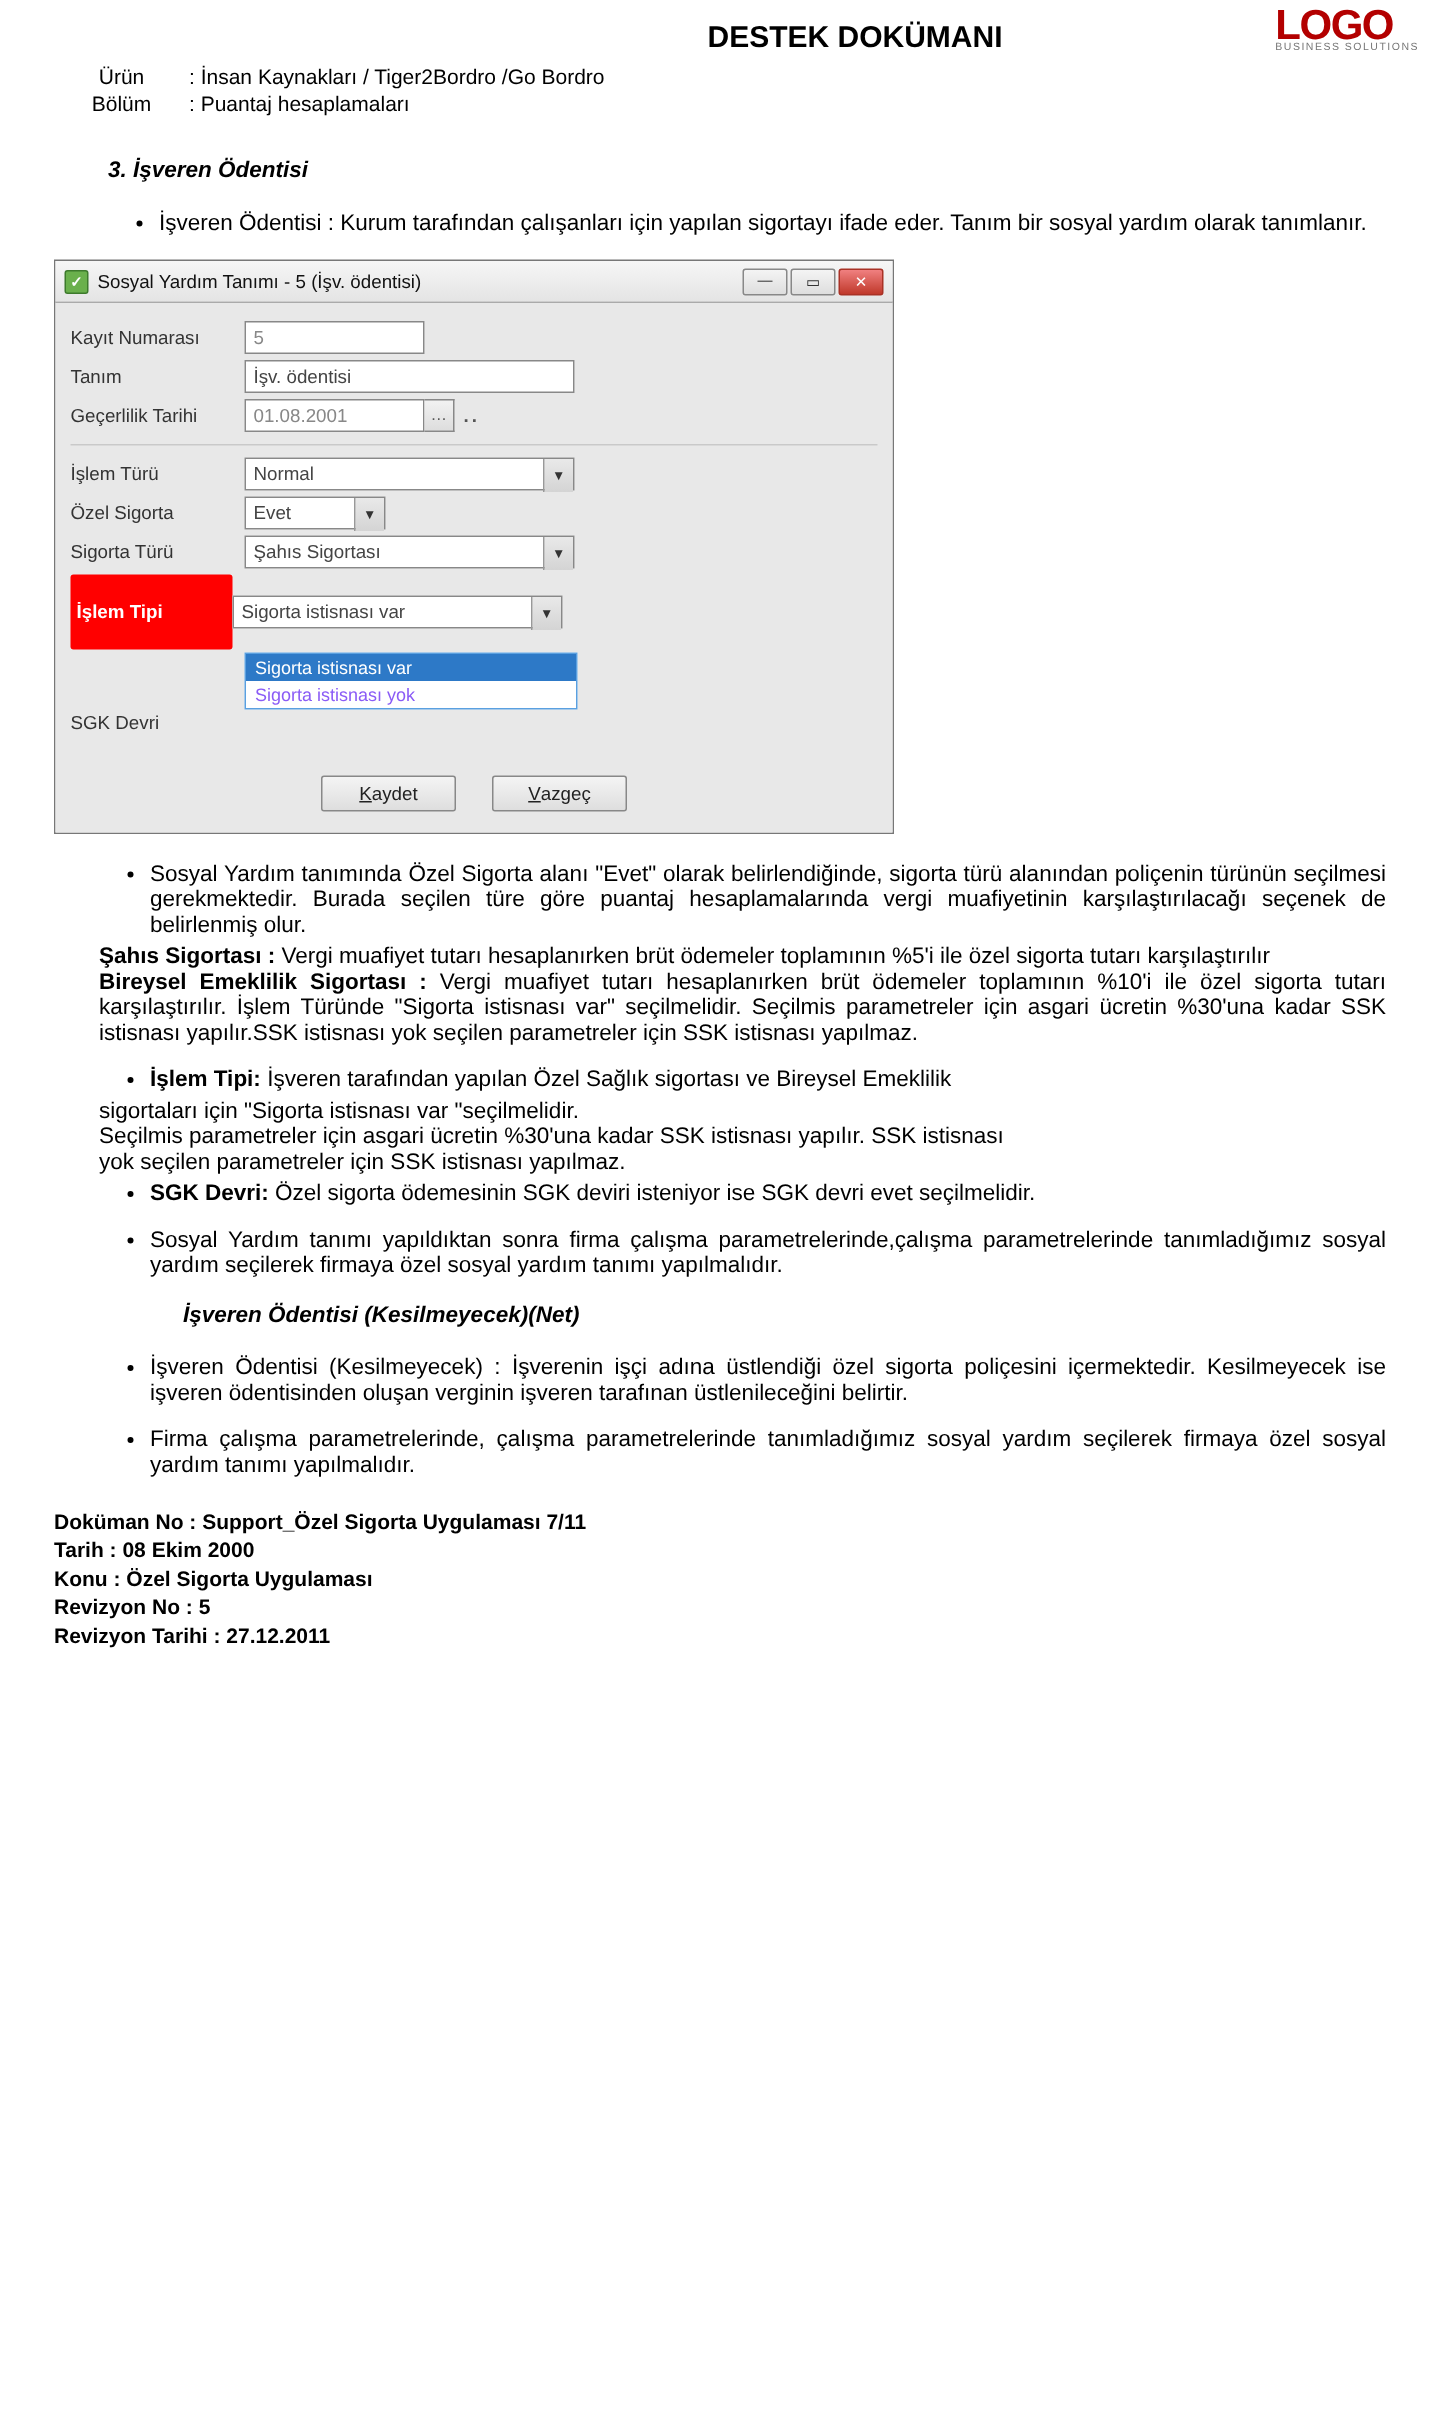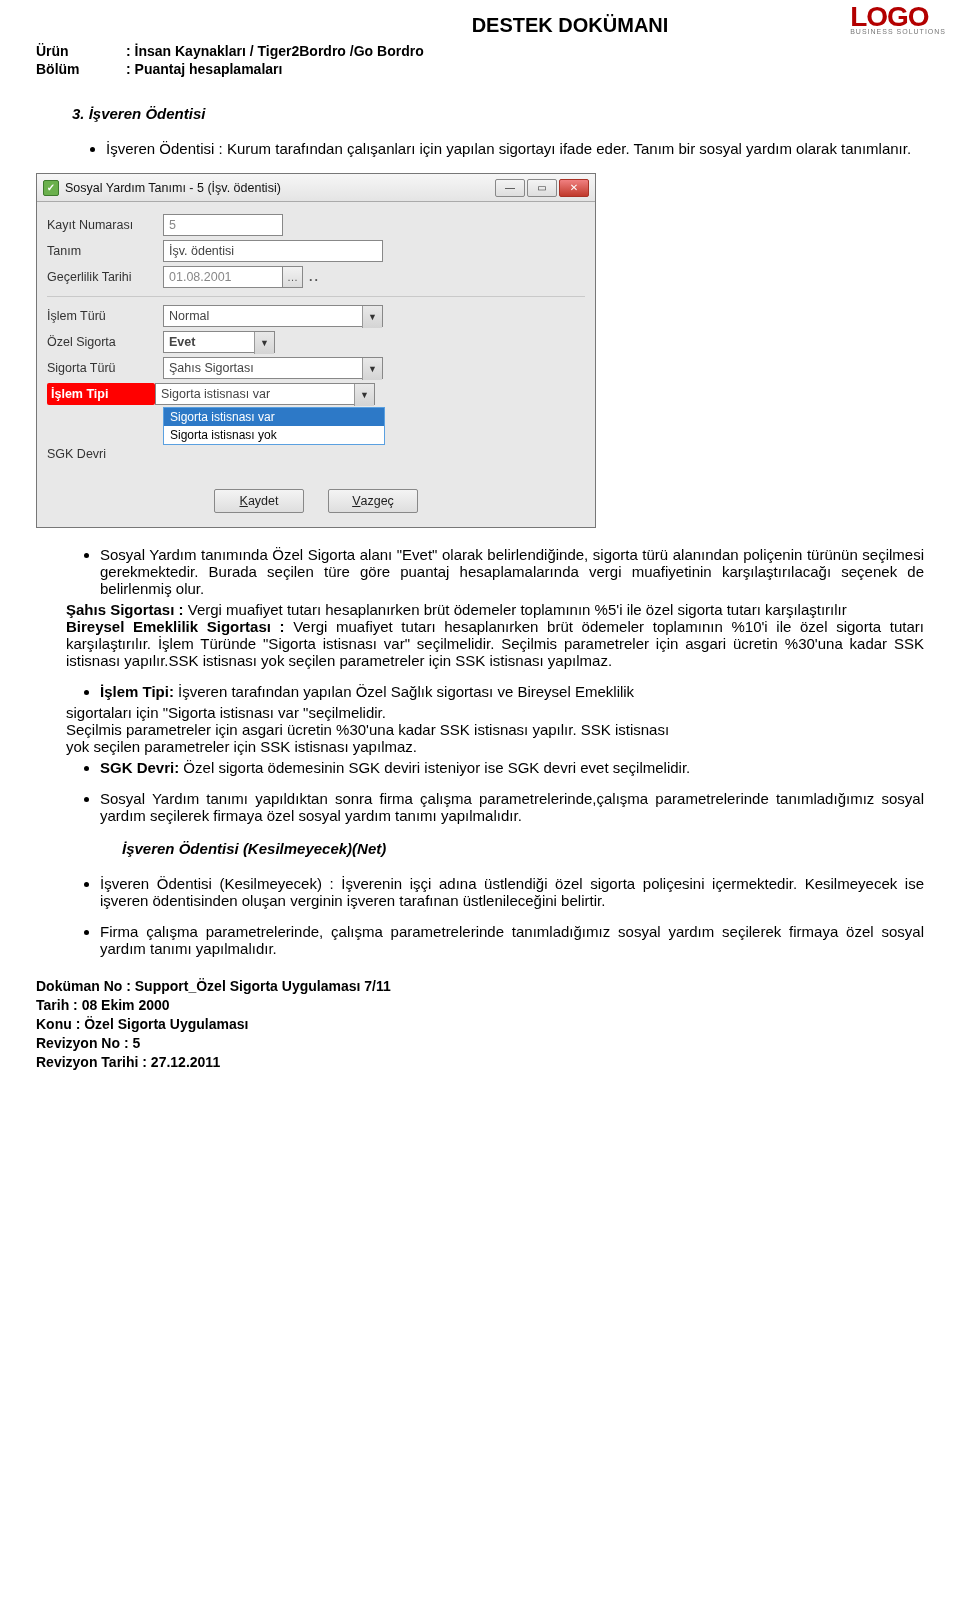--- a/index.html
+++ b/index.html
@@ -2,21 +2,21 @@
 <html><head>
 <meta charset="utf-8">
 <style>
   * { box-sizing: border-box; margin: 0; padding: 0; }
   body { font-family: Arial, Helvetica, sans-serif; font-size: 15px; color:#000; background:#fff; width:960px; }
   .page { padding: 14px 36px 28px 36px; position: relative; }
   .header-title { text-align:center; font-weight:bold; font-size:20px; margin-left:180px; margin-bottom:6px; }
   .logo { position:absolute; top:6px; right:14px; }
   .logo .logo-main { font-family: Arial; font-weight:900; font-size:28px; color:#b30000; letter-spacing:-1px; line-height:0.8; }
   .logo .logo-sub { font-size:7px; color:#777; letter-spacing:1px; }
-  .meta-row { display:flex; font-weight:bold; font-size:14px; margin-bottom:2px; }
+  .meta-row { display:flex; font-weight:normal; font-size:14px; margin-bottom:2px;text-align:center; }
   .meta-label { width:90px; }
   
   .content { margin-top:28px; }
   .sect-num { font-style:italic; font-weight:bold; margin-left:36px; margin-bottom:18px; }
   ul.lvl1 { list-style:disc; padding-left:70px; margin-bottom:16px; }
   ul.lvl1 > li { margin-bottom:6px; text-align:justify; }
   ul.bullets2 { list-style:disc; padding-left:64px; margin-top:18px; }
   ul.bullets2 > li { margin-bottom:4px; text-align:justify; }
   .para { text-align:justify; margin-left:30px; }
   .sub-head { font-style:italic; font-weight:bold; margin-left:86px; margin-top:16px; margin-bottom:10px; }
@@ -25,33 +25,33 @@
   .win { width:560px; margin:10px 0 10px 0; border:1px solid #777; font-family: Tahoma, Arial, sans-serif; font-size:12.5px; color:#111; }
   .win-titlebar { height:28px; display:flex; align-items:center; justify-content:space-between; padding:0 6px; background:linear-gradient(#f6f6f6,#e4e4e4); border-bottom:1px solid #aaa; }
   .win-title-left { display:flex; align-items:center; gap:6px; }
   .tb-icon { width:16px; height:16px; background:#6ab04c; border:1px solid #3d7a2c; border-radius:2px; display:flex; align-items:center; justify-content:center; color:#fff; font-size:10px; font-weight:bold; }
   .win-ctrls { display:flex; gap:2px; }
   .win-ctrl { width:30px; height:18px; border:1px solid #888; background:linear-gradient(#f4f4f4,#dedede); display:flex; align-items:center; justify-content:center; font-size:10px; color:#333; border-radius:2px; }
   .win-ctrl.close { background:linear-gradient(#f08080,#c0392b); color:#fff; border-color:#a93226; }
   .win-body { background:#e8e8e8; padding:8px 10px 14px 10px; }
   .frow { display:flex; align-items:center; margin:4px 0; }
   .flabel { width:116px; color:#333; }
-  .flabel.highlight { background:#ff0000; color:#fff; font-weight:bold; border-radius:2px; padding:4px 4px; width:108px; }
+  .flabel.highlight { background:#ff0000; color:#fff; font-weight:bold; border-radius:2px; padding:18px 4px; width:108px; }
   .finput { flex-shrink:0; background:#fff; border:1px solid #888; height:22px; padding:1px 5px; display:flex; align-items:center; color:#444; }
   .finput.dim { color:#888; }
   .wnum { width:120px; }
   .wtext { width:220px; }
   .wdate { width:120px; }
   .date-btn { width:20px; height:22px; border:1px solid #888; border-left:none; background:linear-gradient(#f2f2f2,#ddd); display:flex; align-items:center; justify-content:center; font-size:11px; color:#555; }
   .dots { margin-left:6px; font-weight:bold; color:#555; letter-spacing:2px; }
   .divider { height:1px; background:#c9c9c9; margin:8px 0; }
   .wselect { position:relative; }
   .sel-arrow { position:absolute; right:0; top:0; width:20px; height:22px; border-left:1px solid #999; background:linear-gradient(#e9e9e9,#d4d4d4); display:flex; align-items:center; justify-content:center; font-size:9px; color:#333; }
   .dropdown-expanded { margin-left:116px; margin-top:-2px; width:222px; background:#fff; border:1px solid #5aa0e0; }
-  .dd-opt { padding:2px 6px; font-size:12px; color:#000000; }
+  .dd-opt { padding:2px 6px; font-size:12px; color:#8b5cf6; }
   .dd-opt.sel { background:#2d79c7; color:#fff; }
   .btn-row { display:flex; justify-content:center; gap:24px; margin-top:28px; }
   .win-btn { width:90px; height:24px; border:1px solid #888; background:linear-gradient(#f4f4f4,#dedede); display:flex; align-items:center; justify-content:center; font-size:12.5px; color:#222; border-radius:2px; }
   .win-btn span.ul { text-decoration:underline; }
   strong { font-weight:bold; }
 </style>
 </head>
 <body>
 
 <div class="page">
@@ -108,21 +108,21 @@
 
         <div class="frow">
           <div class="flabel">İşlem Türü</div>
           <div class="finput wtext wselect">
             <span>Normal</span>
             <div class="sel-arrow">▼</div>
           </div>
         </div>
         <div class="frow">
           <div class="flabel">Özel Sigorta</div>
-          <div class="finput wselect" style="width:112px;font-weight:bold;">
+          <div class="finput wselect" style="width:94px;">
             <span>Evet</span>
             <div class="sel-arrow">▼</div>
           </div>
         </div>
         <div class="frow">
           <div class="flabel">Sigorta Türü</div>
           <div class="finput wtext wselect">
             <span>Şahıs Sigortası</span>
             <div class="sel-arrow">▼</div>
           </div>

